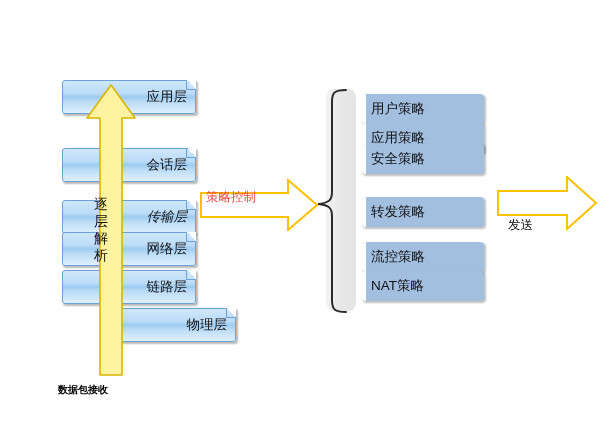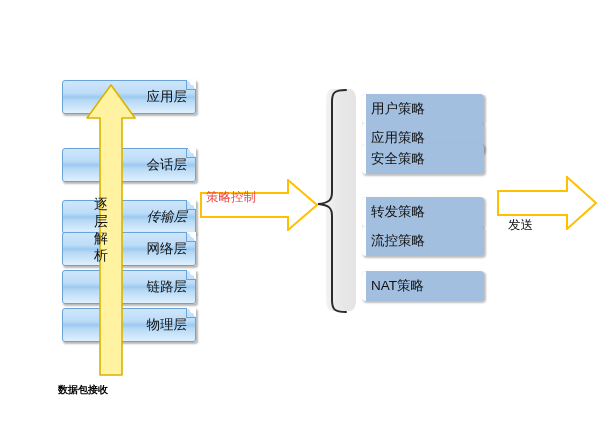--- a/index.html
+++ b/index.html
@@ -228,21 +228,21 @@
       </div>
     <div class="osi-box" style="top:120px;font-style:italic;">
         <span class="osi-label">传输层</span>
       </div>
     <div class="osi-box" style="top:152px;">
         <span class="osi-label">网络层</span>
       </div>
     <div class="osi-box" style="top:190px;">
         <span class="osi-label">链路层</span>
       </div>
-    <div class="osi-box" style="top:228px;">
+    <div class="osi-box" style="top:228px;margin-left:40px;">
         <span class="osi-label">物理层</span>
       </div>
   </div>
 
   <svg class="up-arrow" viewBox="0 0 50 292">
     <polygon points="25,1 49,34 36,34 36,291 14,291 14,34 1,34" fill="#FFF2A0" stroke="#D9B400" stroke-width="1.6" stroke-linejoin="round"></polygon>
   </svg>
   <div class="up-arrow-text">
     <span>逐</span>
     <span>层</span>
@@ -270,21 +270,21 @@
       </div>
     <div class="policy-box" style="top:37px;">
         <span class="policy-label">应用策略</span>
       </div>
     <div class="policy-box" style="top:58px;">
         <span class="policy-label">安全策略</span>
       </div>
     <div class="policy-box" style="top:111px;">
         <span class="policy-label">转发策略</span>
       </div>
-    <div class="policy-box" style="top:140px;">
+    <div class="policy-box" style="top:156px;">
         <span class="policy-label">流控策略</span>
       </div>
     <div class="policy-box" style="top:185px;">
         <span class="policy-label">NAT策略</span>
       </div>
   </div>
 
   <svg class="arrow-send" viewBox="0 0 100 54">
     <polygon points="1,15 70,15 70,1 99,27 70,53 70,39 1,39" fill="#FFFFFF" stroke="#FFC000" stroke-width="2" stroke-linejoin="miter"></polygon>
   </svg>

